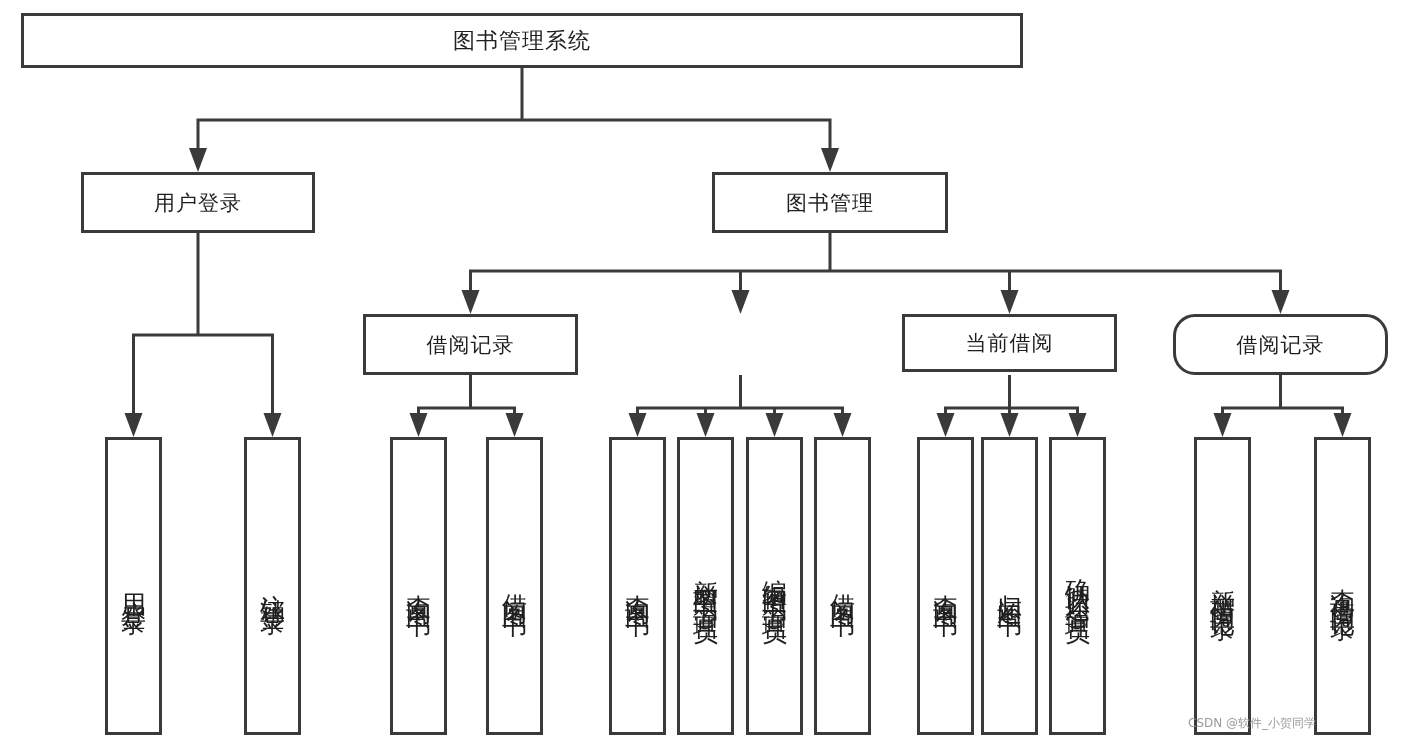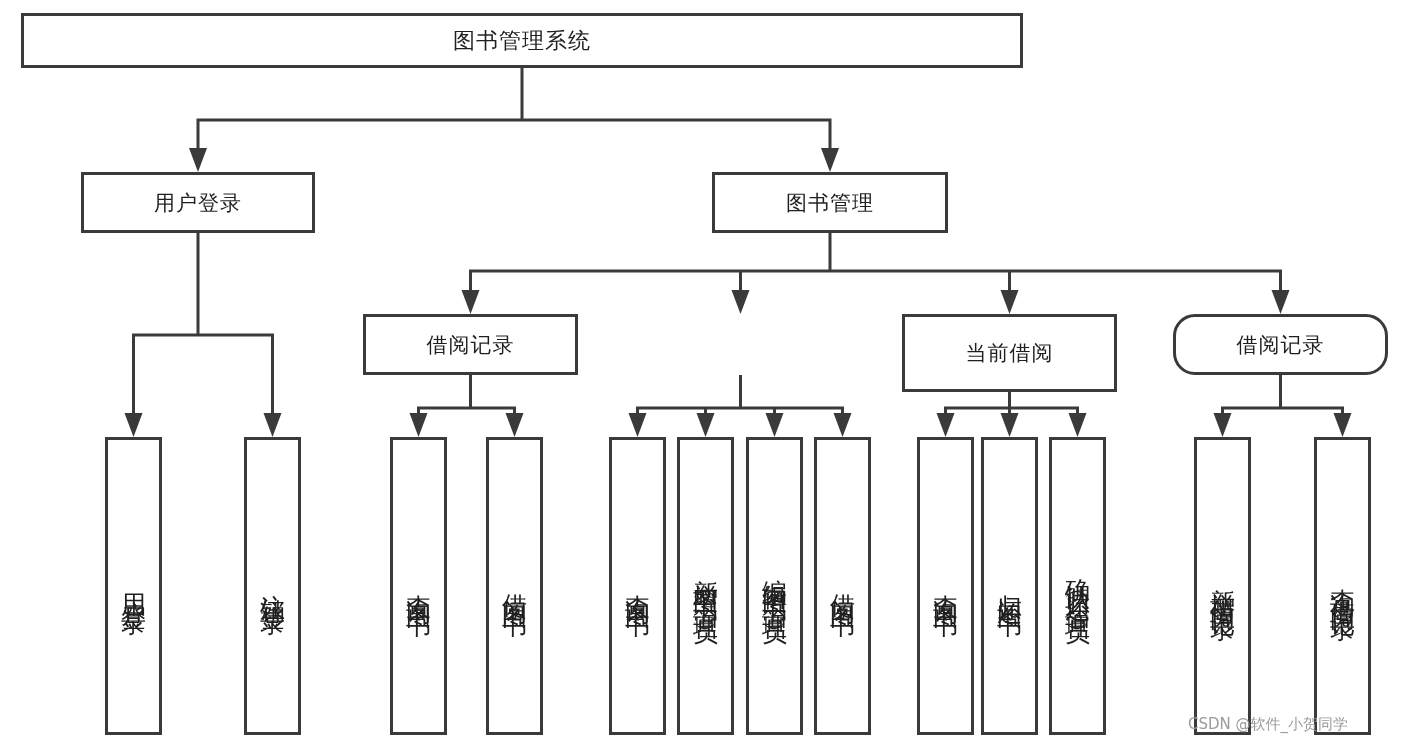--- a/index.html
+++ b/index.html
@@ -47,21 +47,21 @@
     line-height: 1;
     letter-spacing: 6px;
     max-height: 100%;
     white-space: nowrap;
   }
   .watermark {
     position: absolute;
     left: 1188px;
     top: 715px;
     width: 212px;
-    font-size: 15px;
+    font-size: 12px;
     color: var(--watermark);
     white-space: nowrap;
     z-index: 5;
   }
 </style>
 </head>
 <body>
 
 <div class="canvas">
 
@@ -122,21 +122,21 @@
   <div class="node node-h" style="left:81px; top:172px; width:234px; height:61px;">
     <span>用户登录</span>
   </div>
   <div class="node node-h" style="left:712px; top:172px; width:236px; height:61px;">
     <span>图书管理</span>
   </div>
 
   <div class="node node-h" style="left:363px; top:314px; width:215px; height:61px;">
     <span>借阅记录</span>
   </div>
-  <div class="node node-h" style="left:902px; top:314px; width:215px; height:78px;">
+  <div class="node node-h" style="left:902px; top:314px; width:215px; height:58px;">
     <span>当前借阅</span>
   </div>
   <div class="node node-h" style="left:1173px; top:314px; width:215px; height:61px;border-radius:22px;">
     <span>借阅记录</span>
   </div>
 
   <div class="node node-leaf" style="left:105px; top:437px; width:57px; height:298px;">
     <span class="vtext">用户登录</span>
   </div>
   <div class="node node-leaf" style="left:244px; top:437px; width:57px; height:298px;">

